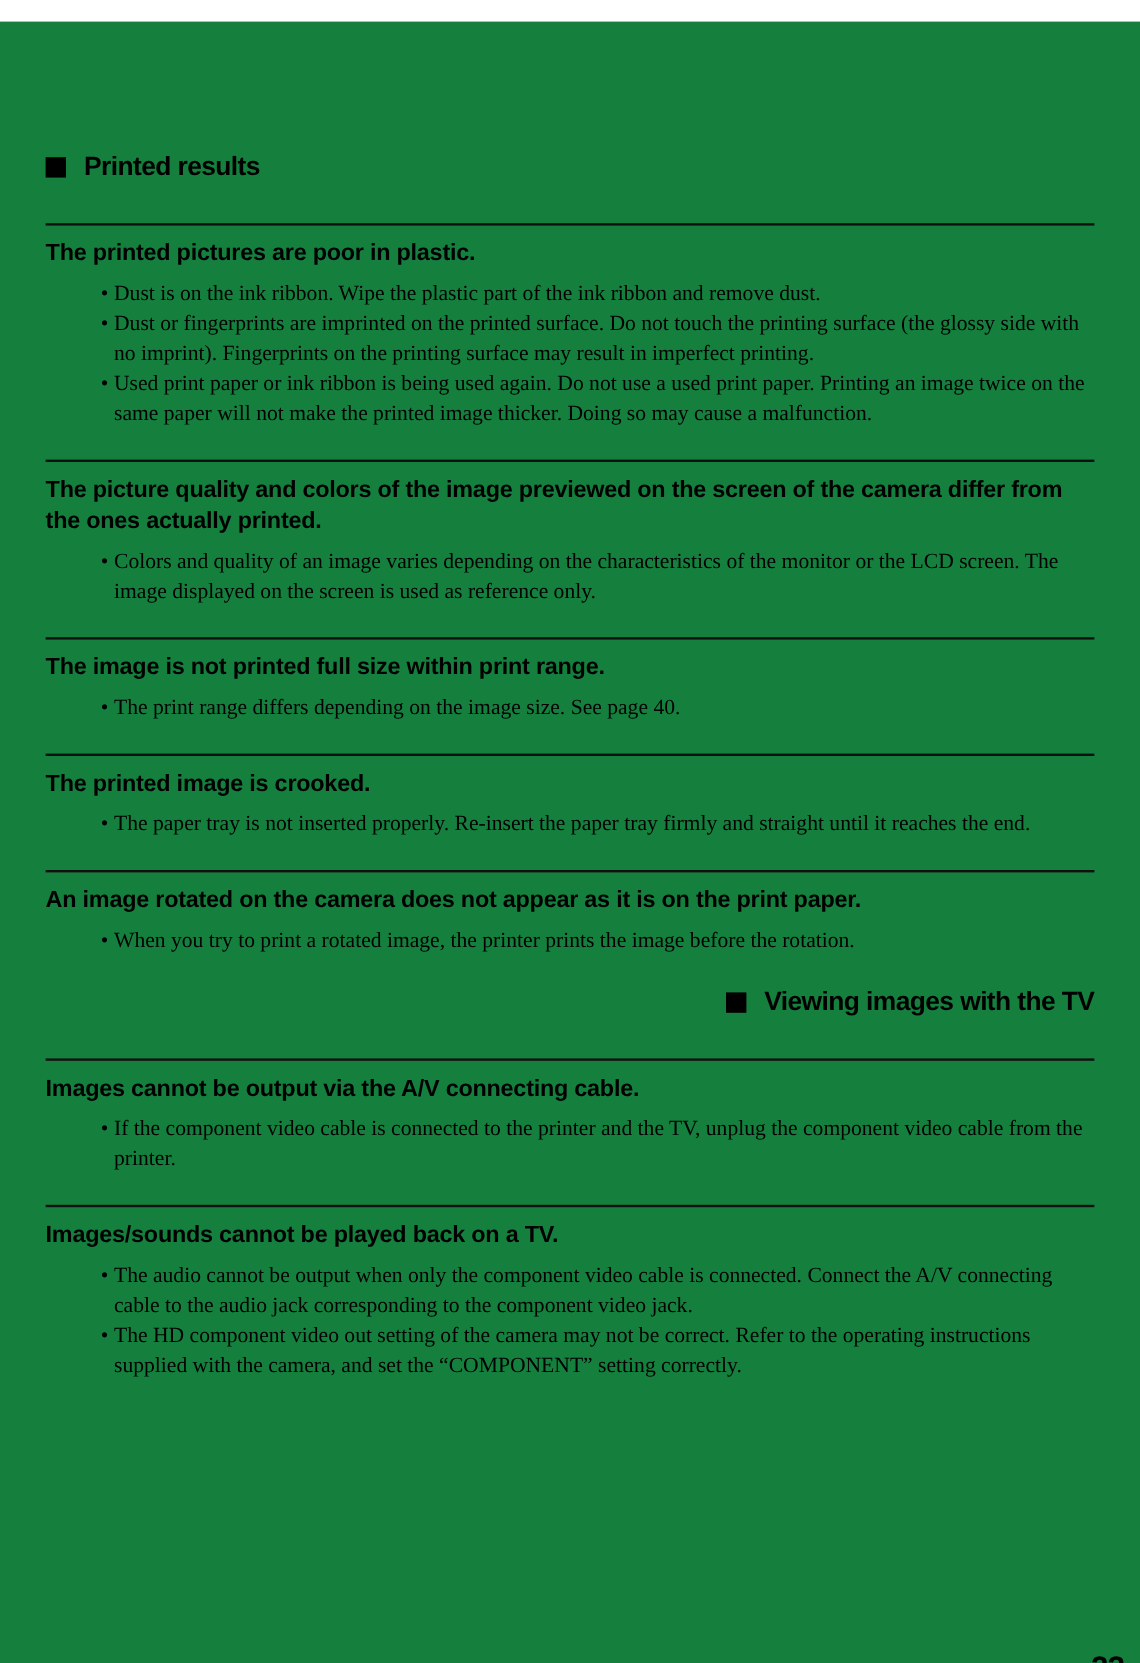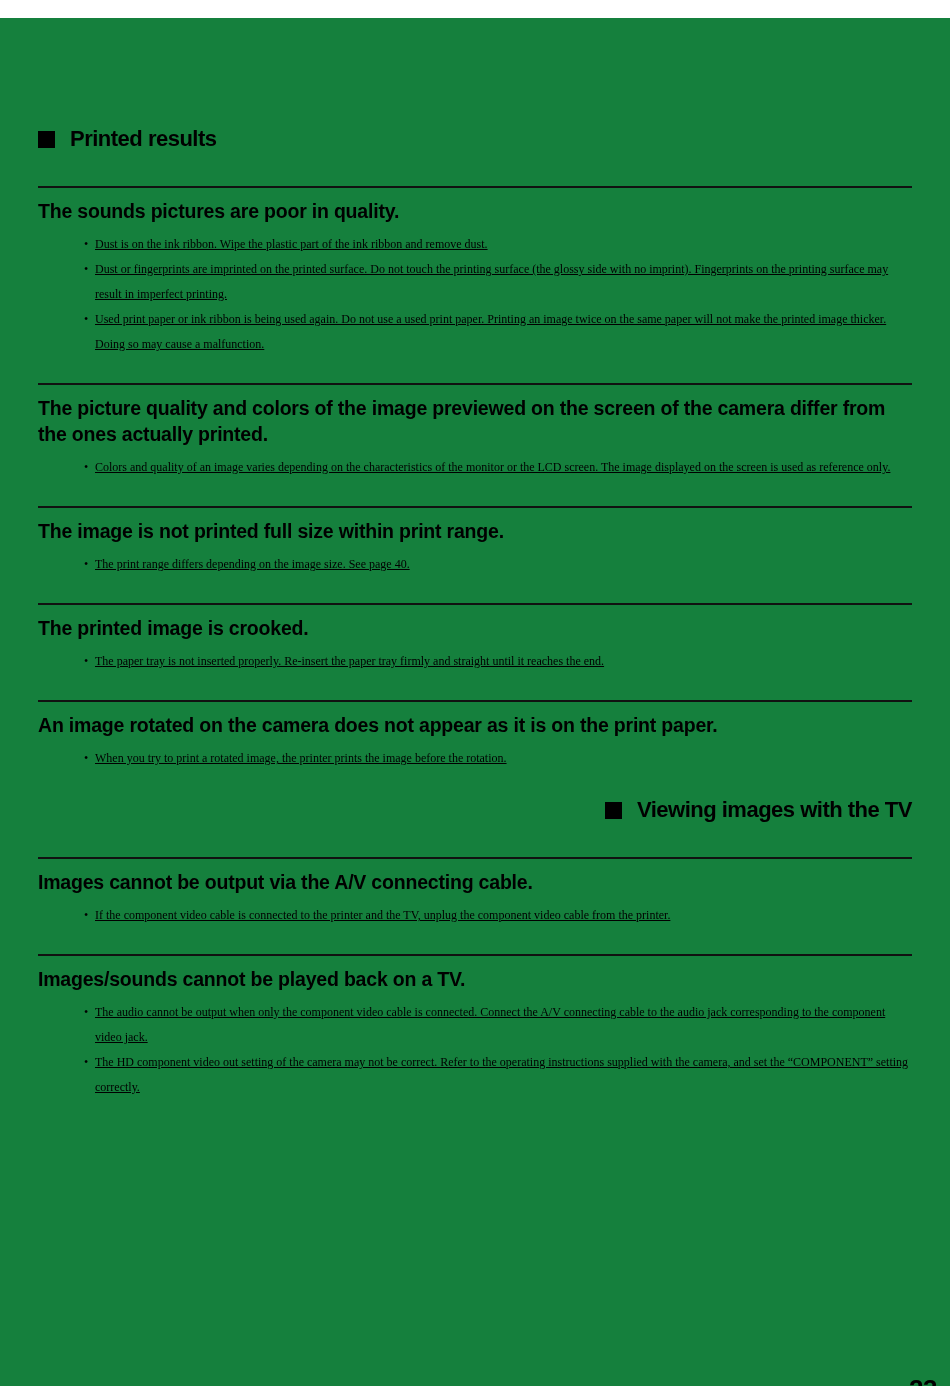--- a/index.html
+++ b/index.html
@@ -46,23 +46,22 @@
     font-family: "Liberation Sans", sans-serif;
     font-weight: bold;
     font-size: 19.5px;
     line-height: 26px;
     letter-spacing: -0.2px;
   }
   .bullet {
     position: relative;
     margin: 0;
     padding-left: 57px;
-    font-size: 12px;
+    font-size: 18px;
     line-height: 25px;
-    text-decoration: underline;
   }
   .bullet::before {
     content: "\2022";
     position: absolute;
     left: 46px;
     top: 0;
   }
   .page-number {
     position: absolute;
     right: 13px;
@@ -79,21 +78,21 @@
 
 <main class="page">
 
   <h2 class="section-title">
     <span class="sq"></span>
     <span>Printed results</span>
   </h2>
 
   <div class="topic">
     <hr class="rule">
-    <h3 class="topic-heading">The sounds pictures are poor in quality.</h3>
+    <h3 class="topic-heading">The printed pictures are poor in plastic.</h3>
     <p class="bullet">Dust is on the ink ribbon. Wipe the plastic part of the ink ribbon and remove dust.</p>
     <p class="bullet">Dust or fingerprints are imprinted on the printed surface. Do not touch the printing surface (the glossy side with no imprint). Fingerprints on the printing surface may result in imperfect printing.</p>
     <p class="bullet">Used print paper or ink ribbon is being used again. Do not use a used print paper. Printing an image twice on the same paper will not make the printed image thicker. Doing so may cause a malfunction.</p>
   </div>
 
   <div class="topic">
     <hr class="rule">
     <h3 class="topic-heading">The picture quality and colors of the image previewed on the screen of the camera differ from the ones actually printed.</h3>
     <p class="bullet">Colors and quality of an image varies depending on the characteristics of the monitor or the LCD screen. The image displayed on the screen is used as reference only.</p>
   </div>

